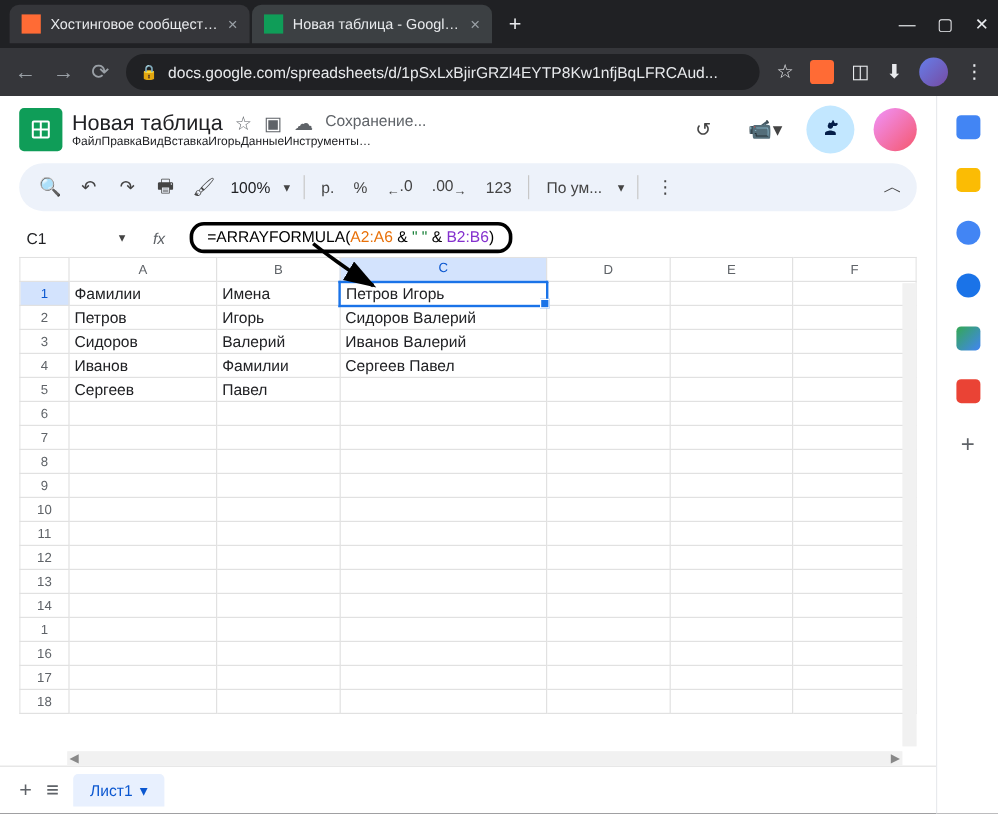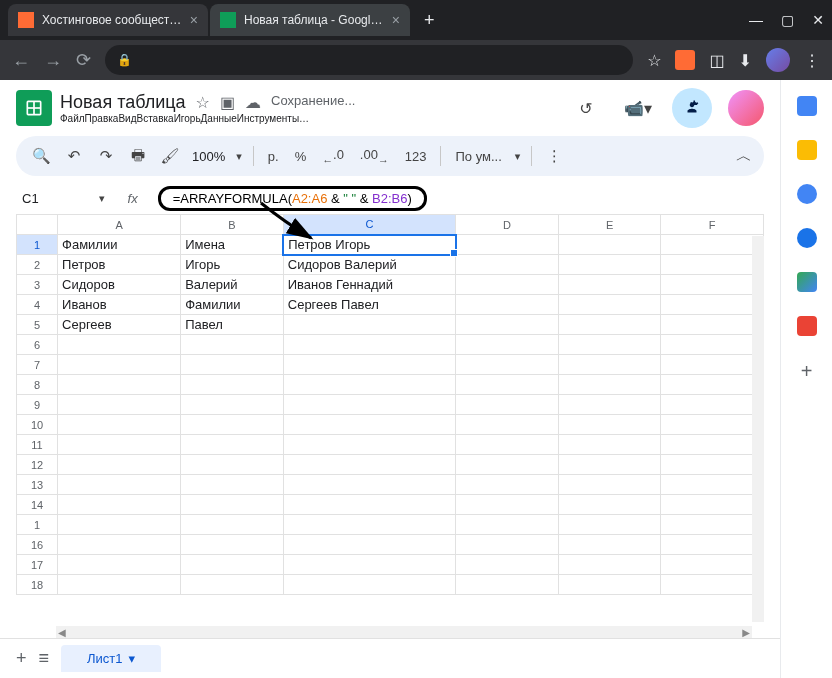--- a/index.html
+++ b/index.html
@@ -59,21 +59,21 @@
 .grid th{background:#fff;font-weight:normal;color:#5f6368;text-align:center;font-size:11px}
 .col-hdr{height:22px}
 .row-hdr{width:40px;text-align:center!important;color:#5f6368;font-size:11px;background:#fff}
 .col-a{width:120px}.col-b{width:100px}.col-c{width:168px}.col-d,.col-e,.col-f{width:100px}
 .row-hdr.selected{background:#d3e3fd;color:#0b57d0}
 th.col-hdr.selected{background:#d3e3fd;color:#0b57d0}
 td.active-cell{border:2px solid #1a73e8!important;position:relative}
 td.active-cell::after{content:"";position:absolute;right:-3px;bottom:-3px;width:6px;height:6px;background:#1a73e8;border:1px solid #fff}
 .sheet-tabs{height:40px;border-top:1px solid #e1e1e1;display:flex;align-items:center;padding:0 16px;gap:12px}
 .st-btn{color:#5f6368;cursor:pointer;font-size:18px}
-.sheet-tab{background:#e8f0fe;color:#0b57d0;padding:6px 26px;border-radius:4px 4px 0 0;font-size:13px;cursor:pointer;display:flex;align-items:center;gap:6px}
+.sheet-tab{background:#e8f0fe;color:#0b57d0;padding:6px 14px;border-radius:4px 4px 0 0;font-size:13px;cursor:pointer;display:flex;align-items:center;gap:6px}
 .side-panel{width:52px;background:#fff;border-left:1px solid #e8eaed;display:flex;flex-direction:column;align-items:center;padding:16px 0;gap:24px}
 .sp-icon{width:20px;height:20px;border-radius:4px;cursor:pointer}
 .sp-cal{background:#4285f4}
 .sp-keep{background:#fbbc04}
 .sp-tasks{background:#4285f4;border-radius:50%}
 .sp-contacts{background:#1a73e8;border-radius:50%}
 .sp-maps{background:linear-gradient(135deg,#34a853,#4285f4)}
 .sp-other{background:#ea4335}
 .sp-plus{color:#5f6368;font-size:20px}
 .scroll-v{position:absolute;right:0;top:22px;bottom:16px;width:12px;background:#f1f1f1}
@@ -100,20 +100,21 @@
     <span class="win-btn">✕</span>
   </div>
 </div>
 
 <div class="nav-bar">
   <span class="nav-btn">←</span>
   <span class="nav-btn">→</span>
   <span class="nav-btn">⟳</span>
   <div class="url-bar">
     <span class="url-icon">🔒</span>
+    <span>docs.google.com/spreadsheets/d/1pSxLxBjirGRZl4EYTP8Kw1nfjBqLFRCAud...</span>
   </div>
   <div class="nav-right">
     <span>☆</span>
     <div class="ext-icon" style="background:#ff6b35"></div>
     <span>◫</span>
     <span>⬇</span>
     <div class="avatar-sm"></div>
     <span>⋮</span>
   </div>
 </div>
@@ -227,21 +228,21 @@
               <td class="col-b">Игорь</td>
               <td class="col-c">Сидоров Валерий</td>
               <td class="col-d"></td>
               <td class="col-e"></td>
               <td class="col-f"></td>
             </tr>
             <tr>
               <th class="row-hdr">3</th>
               <td class="col-a">Сидоров</td>
               <td class="col-b">Валерий</td>
-              <td class="col-c">Иванов Геннадий</td>
+              <td class="col-c">Иванов Валерий</td>
               <td class="col-d"></td>
               <td class="col-e"></td>
               <td class="col-f"></td>
             </tr>
             <tr>
               <th class="row-hdr">4</th>
               <td class="col-a">Иванов</td>
               <td class="col-b">Фамилии</td>
               <td class="col-c">Сергеев Павел</td>
               <td class="col-d"></td>

